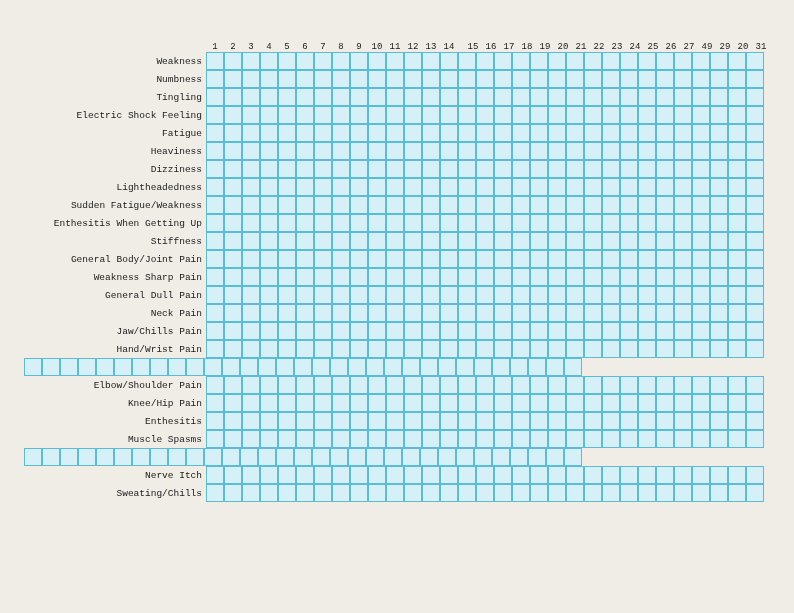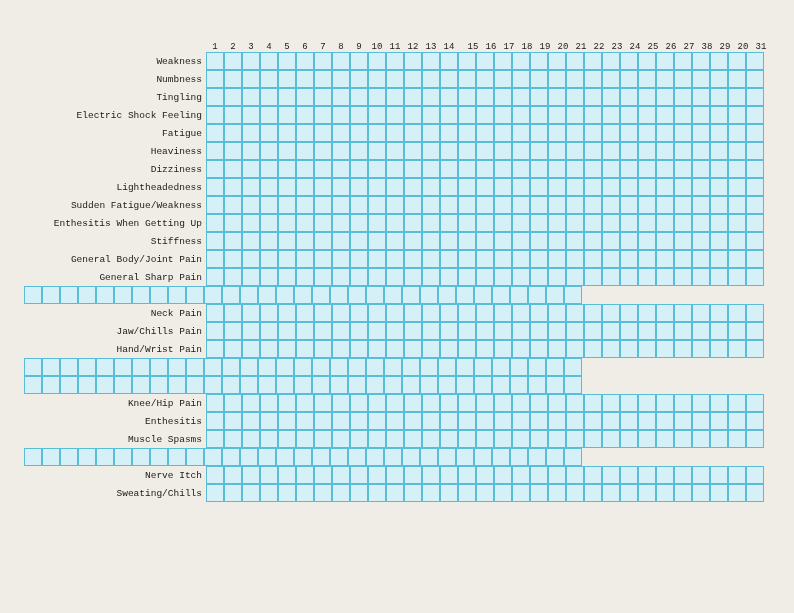--- a/index.html
+++ b/index.html
@@ -102,21 +102,21 @@
         <span class="day-header" style="width: 18px;">18</span>
         <span class="day-header" style="width: 18px;">19</span>
         <span class="day-header" style="width: 18px;">20</span>
         <span class="day-header" style="width: 18px;">21</span>
         <span class="day-header" style="width: 18px;">22</span>
         <span class="day-header" style="width: 18px;">23</span>
         <span class="day-header" style="width: 18px;">24</span>
         <span class="day-header" style="width: 18px;">25</span>
         <span class="day-header" style="width: 18px;">26</span>
         <span class="day-header" style="width: 18px;">27</span>
-        <span class="day-header" style="width: 18px;">38</span>
+        <span class="day-header" style="width: 18px;">49</span>
         <span class="day-header" style="width: 18px;">29</span>
         <span class="day-header" style="width: 18px;">20</span>
         <span class="day-header" style="width: 18px;">31</span>
       </div>
 
     <div class="grid-area" id="grid-area">
     <div class="grid-row">
           <div class="row-label">Weakness</div>
           <div class="grid-cells">
             <div class="cell" style="width: 18px; height: 18px;"></div>
@@ -542,56 +542,57 @@
             <div class="cell" style="width: 18px; height: 18px;"></div>
             <div class="cell" style="width: 18px; height: 18px;"></div>
             <div class="cell" style="width: 18px; height: 18px;"></div>
             <div class="cell" style="width: 18px; height: 18px;"></div>
             <div class="cell" style="width: 18px; height: 18px;"></div>
             <div class="cell" style="width: 18px; height: 18px;"></div>
             <div class="cell" style="width: 18px; height: 18px;"></div>
           </div>
         </div>
         <div class="grid-row">
-          <div class="row-label">General Sharp Pain</div>
-          <div class="grid-cells">
-            <div class="cell" style="width: 18px; height: 18px;"></div>
-            <div class="cell" style="width: 18px; height: 18px;"></div>
-            <div class="cell" style="width: 18px; height: 18px;"></div>
-            <div class="cell" style="width: 18px; height: 18px;"></div>
-            <div class="cell" style="width: 18px; height: 18px;"></div>
-            <div class="cell" style="width: 18px; height: 18px;"></div>
-            <div class="cell" style="width: 18px; height: 18px;"></div>
-            <div class="cell" style="width: 18px; height: 18px;"></div>
-            <div class="cell" style="width: 18px; height: 18px;"></div>
-            <div class="cell" style="width: 18px; height: 18px;"></div>
-            <div class="cell" style="width: 18px; height: 18px;"></div>
-            <div class="cell" style="width: 18px; height: 18px;"></div>
-            <div class="cell" style="width: 18px; height: 18px;"></div>
-            <div class="cell" style="width: 18px; height: 18px;"></div>
-            <div class="cell" style="width: 18px; height: 18px;"></div>
-            <div class="cell" style="width: 18px; height: 18px;"></div>
-            <div class="cell" style="width: 18px; height: 18px;"></div>
-            <div class="cell" style="width: 18px; height: 18px;"></div>
-            <div class="cell" style="width: 18px; height: 18px;"></div>
-            <div class="cell" style="width: 18px; height: 18px;"></div>
-            <div class="cell" style="width: 18px; height: 18px;"></div>
-            <div class="cell" style="width: 18px; height: 18px;"></div>
-            <div class="cell" style="width: 18px; height: 18px;"></div>
-            <div class="cell" style="width: 18px; height: 18px;"></div>
-            <div class="cell" style="width: 18px; height: 18px;"></div>
-            <div class="cell" style="width: 18px; height: 18px;"></div>
-            <div class="cell" style="width: 18px; height: 18px;"></div>
-            <div class="cell" style="width: 18px; height: 18px;"></div>
-            <div class="cell" style="width: 18px; height: 18px;"></div>
-            <div class="cell" style="width: 18px; height: 18px;"></div>
-            <div class="cell" style="width: 18px; height: 18px;"></div>
-          </div>
-        </div>
-        <div class="grid-row">
+          <div class="row-label">Weakness Sharp Pain</div>
+          <div class="grid-cells">
+            <div class="cell" style="width: 18px; height: 18px;"></div>
+            <div class="cell" style="width: 18px; height: 18px;"></div>
+            <div class="cell" style="width: 18px; height: 18px;"></div>
+            <div class="cell" style="width: 18px; height: 18px;"></div>
+            <div class="cell" style="width: 18px; height: 18px;"></div>
+            <div class="cell" style="width: 18px; height: 18px;"></div>
+            <div class="cell" style="width: 18px; height: 18px;"></div>
+            <div class="cell" style="width: 18px; height: 18px;"></div>
+            <div class="cell" style="width: 18px; height: 18px;"></div>
+            <div class="cell" style="width: 18px; height: 18px;"></div>
+            <div class="cell" style="width: 18px; height: 18px;"></div>
+            <div class="cell" style="width: 18px; height: 18px;"></div>
+            <div class="cell" style="width: 18px; height: 18px;"></div>
+            <div class="cell" style="width: 18px; height: 18px;"></div>
+            <div class="cell" style="width: 18px; height: 18px;"></div>
+            <div class="cell" style="width: 18px; height: 18px;"></div>
+            <div class="cell" style="width: 18px; height: 18px;"></div>
+            <div class="cell" style="width: 18px; height: 18px;"></div>
+            <div class="cell" style="width: 18px; height: 18px;"></div>
+            <div class="cell" style="width: 18px; height: 18px;"></div>
+            <div class="cell" style="width: 18px; height: 18px;"></div>
+            <div class="cell" style="width: 18px; height: 18px;"></div>
+            <div class="cell" style="width: 18px; height: 18px;"></div>
+            <div class="cell" style="width: 18px; height: 18px;"></div>
+            <div class="cell" style="width: 18px; height: 18px;"></div>
+            <div class="cell" style="width: 18px; height: 18px;"></div>
+            <div class="cell" style="width: 18px; height: 18px;"></div>
+            <div class="cell" style="width: 18px; height: 18px;"></div>
+            <div class="cell" style="width: 18px; height: 18px;"></div>
+            <div class="cell" style="width: 18px; height: 18px;"></div>
+            <div class="cell" style="width: 18px; height: 18px;"></div>
+          </div>
+        </div>
+        <div class="grid-row">
+          <div class="row-label">General Dull Pain</div>
           <div class="grid-cells">
             <div class="cell" style="width: 18px; height: 18px;"></div>
             <div class="cell" style="width: 18px; height: 18px;"></div>
             <div class="cell" style="width: 18px; height: 18px;"></div>
             <div class="cell" style="width: 18px; height: 18px;"></div>
             <div class="cell" style="width: 18px; height: 18px;"></div>
             <div class="cell" style="width: 18px; height: 18px;"></div>
             <div class="cell" style="width: 18px; height: 18px;"></div>
             <div class="cell" style="width: 18px; height: 18px;"></div>
             <div class="cell" style="width: 18px; height: 18px;"></div>
@@ -756,20 +757,21 @@
             <div class="cell" style="width: 18px; height: 18px;"></div>
             <div class="cell" style="width: 18px; height: 18px;"></div>
             <div class="cell" style="width: 18px; height: 18px;"></div>
             <div class="cell" style="width: 18px; height: 18px;"></div>
             <div class="cell" style="width: 18px; height: 18px;"></div>
             <div class="cell" style="width: 18px; height: 18px;"></div>
             <div class="cell" style="width: 18px; height: 18px;"></div>
           </div>
         </div>
         <div class="grid-row">
+          <div class="row-label">Elbow/Shoulder Pain</div>
           <div class="grid-cells">
             <div class="cell" style="width: 18px; height: 18px;"></div>
             <div class="cell" style="width: 18px; height: 18px;"></div>
             <div class="cell" style="width: 18px; height: 18px;"></div>
             <div class="cell" style="width: 18px; height: 18px;"></div>
             <div class="cell" style="width: 18px; height: 18px;"></div>
             <div class="cell" style="width: 18px; height: 18px;"></div>
             <div class="cell" style="width: 18px; height: 18px;"></div>
             <div class="cell" style="width: 18px; height: 18px;"></div>
             <div class="cell" style="width: 18px; height: 18px;"></div>

